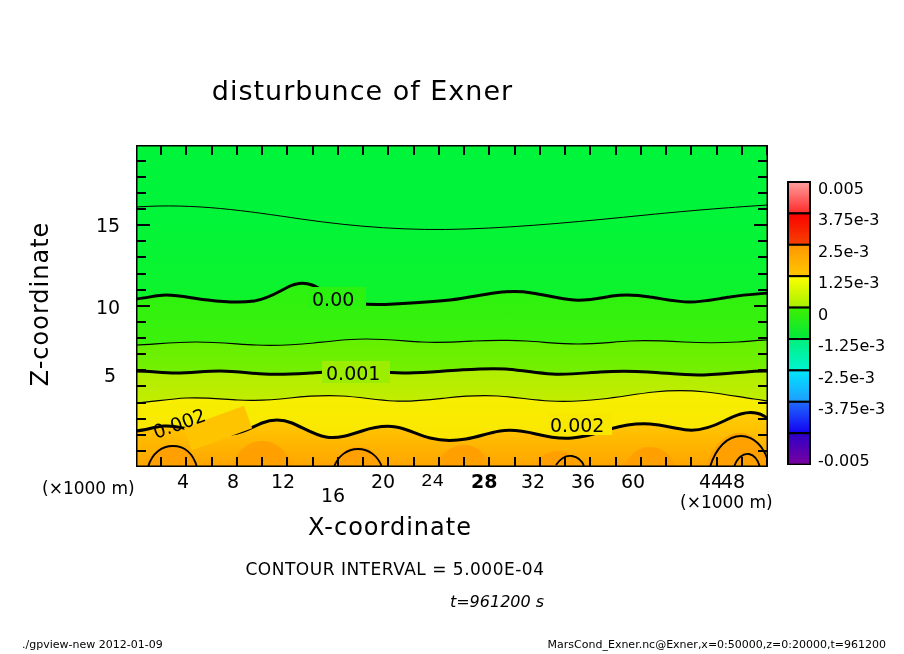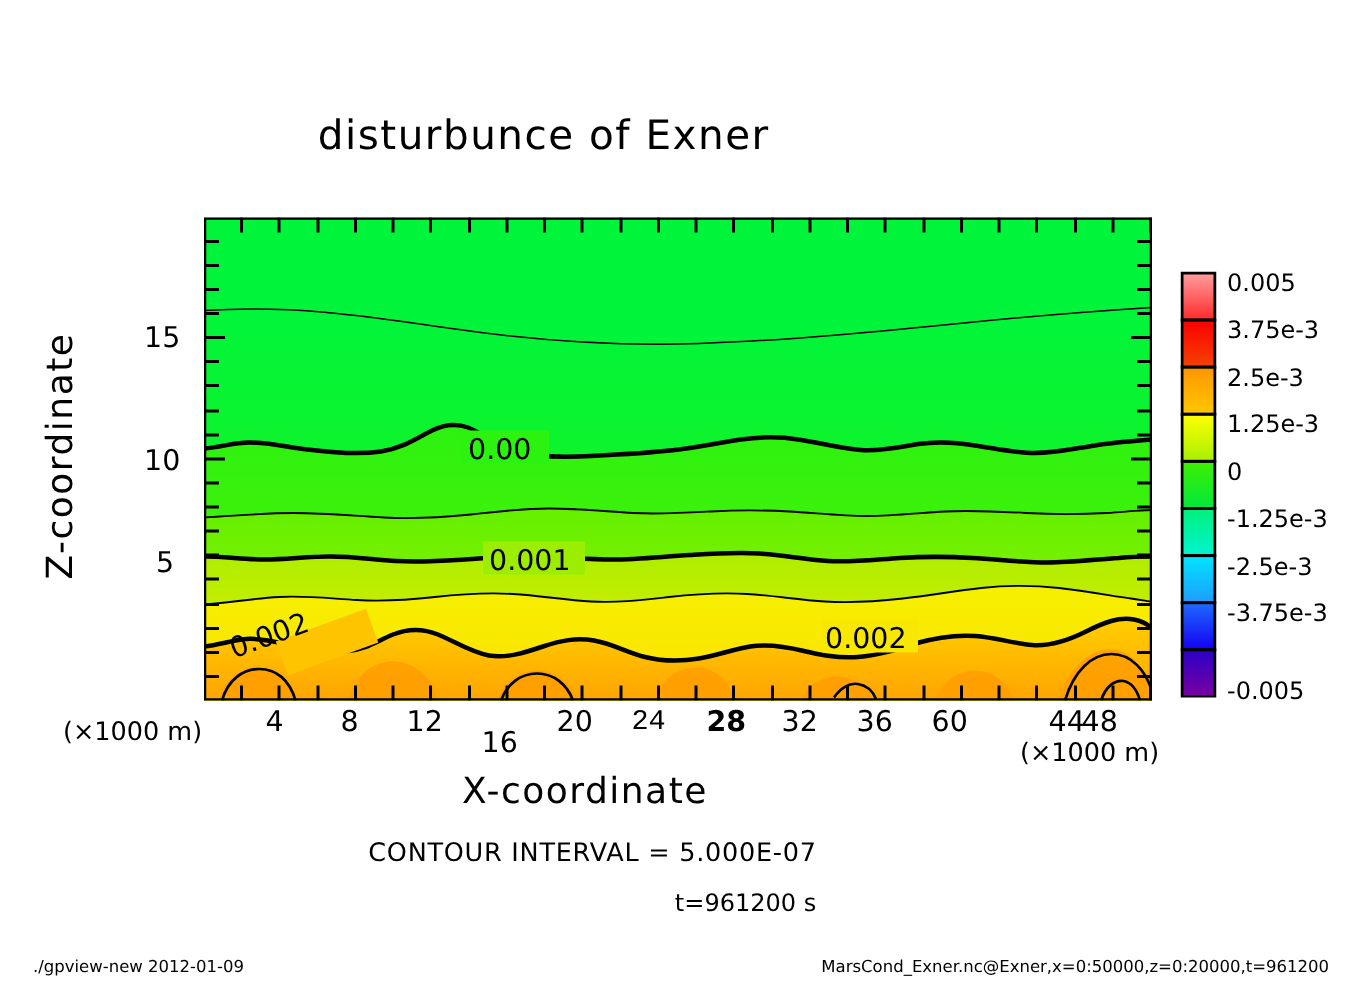--- a/index.html
+++ b/index.html
@@ -7,35 +7,35 @@
        font-family:"DejaVu Sans","Liberation Sans",sans-serif;color:#000;}
   .abs{position:absolute;}
   #title{left:0;top:75px;width:725px;text-align:center;font-size:27px;letter-spacing:1px;}
   #xtitle{left:0;top:513px;width:780px;text-align:center;font-size:24px;letter-spacing:1px;}
   #ytitle{left:-60px;top:290px;width:200px;text-align:center;font-size:24px;letter-spacing:1px;
           transform:rotate(-90deg);transform-origin:center center;}
   .tickl{font-size:19px;}
   .xunit-l{left:42px;top:478px;font-size:17px;}
   .xunit-r{left:680px;top:492px;font-size:17px;}
   #ci{left:0;top:559px;width:790px;text-align:center;font-size:17px;letter-spacing:.5px;}
-  #tstamp{left:0;top:592px;width:904px;text-align:center;font-size:16px;padding-left:90px;box-sizing:border-box;}
+  #tstamp{left:0;top:592px;width:904px;text-align:center;font-size:16px;padding-left:90px;box-sizing:border-box;font-style:italic;}
   #foot-l{left:22px;top:638px;font-size:11px;}
   #foot-r{right:18px;top:638px;font-size:11px;}
   .cbl{position:absolute;font-size:16px;left:818px;white-space:nowrap;}
   svg{display:block;}
 </style>
 </head>
 <body>
 
 <div class="abs" id="title">disturbunce of Exner</div>
 <div class="abs" id="xtitle">X-coordinate</div>
 <div class="abs" id="ytitle">Z-coordinate</div>
 <div class="abs xunit-l">(×1000 m)</div>
 <div class="abs xunit-r">(×1000 m)</div>
-<div class="abs" id="ci">CONTOUR INTERVAL = 5.000E-07</div>
+<div class="abs" id="ci">CONTOUR INTERVAL = 5.000E-04</div>
 <div class="abs" id="tstamp">t=961200 s</div>
 <div class="abs" id="foot-l">./gpview-new   2012-01-09</div>
 <div class="abs" id="foot-r">MarsCond_Exner.nc@Exner,x=0:50000,z=0:20000,t=961200</div>
 
 <div class="abs tickl" style="left:104px;top:364px;">5</div>
 <div class="abs tickl" style="left:96px;top:296px;">10</div>
 <div class="abs tickl" style="left:96px;top:214px;">15</div>
 
 <div class="abs tickl" style="left:177px;top:470px;">4</div>
 <div class="abs tickl" style="left:227px;top:470px;">8</div>

